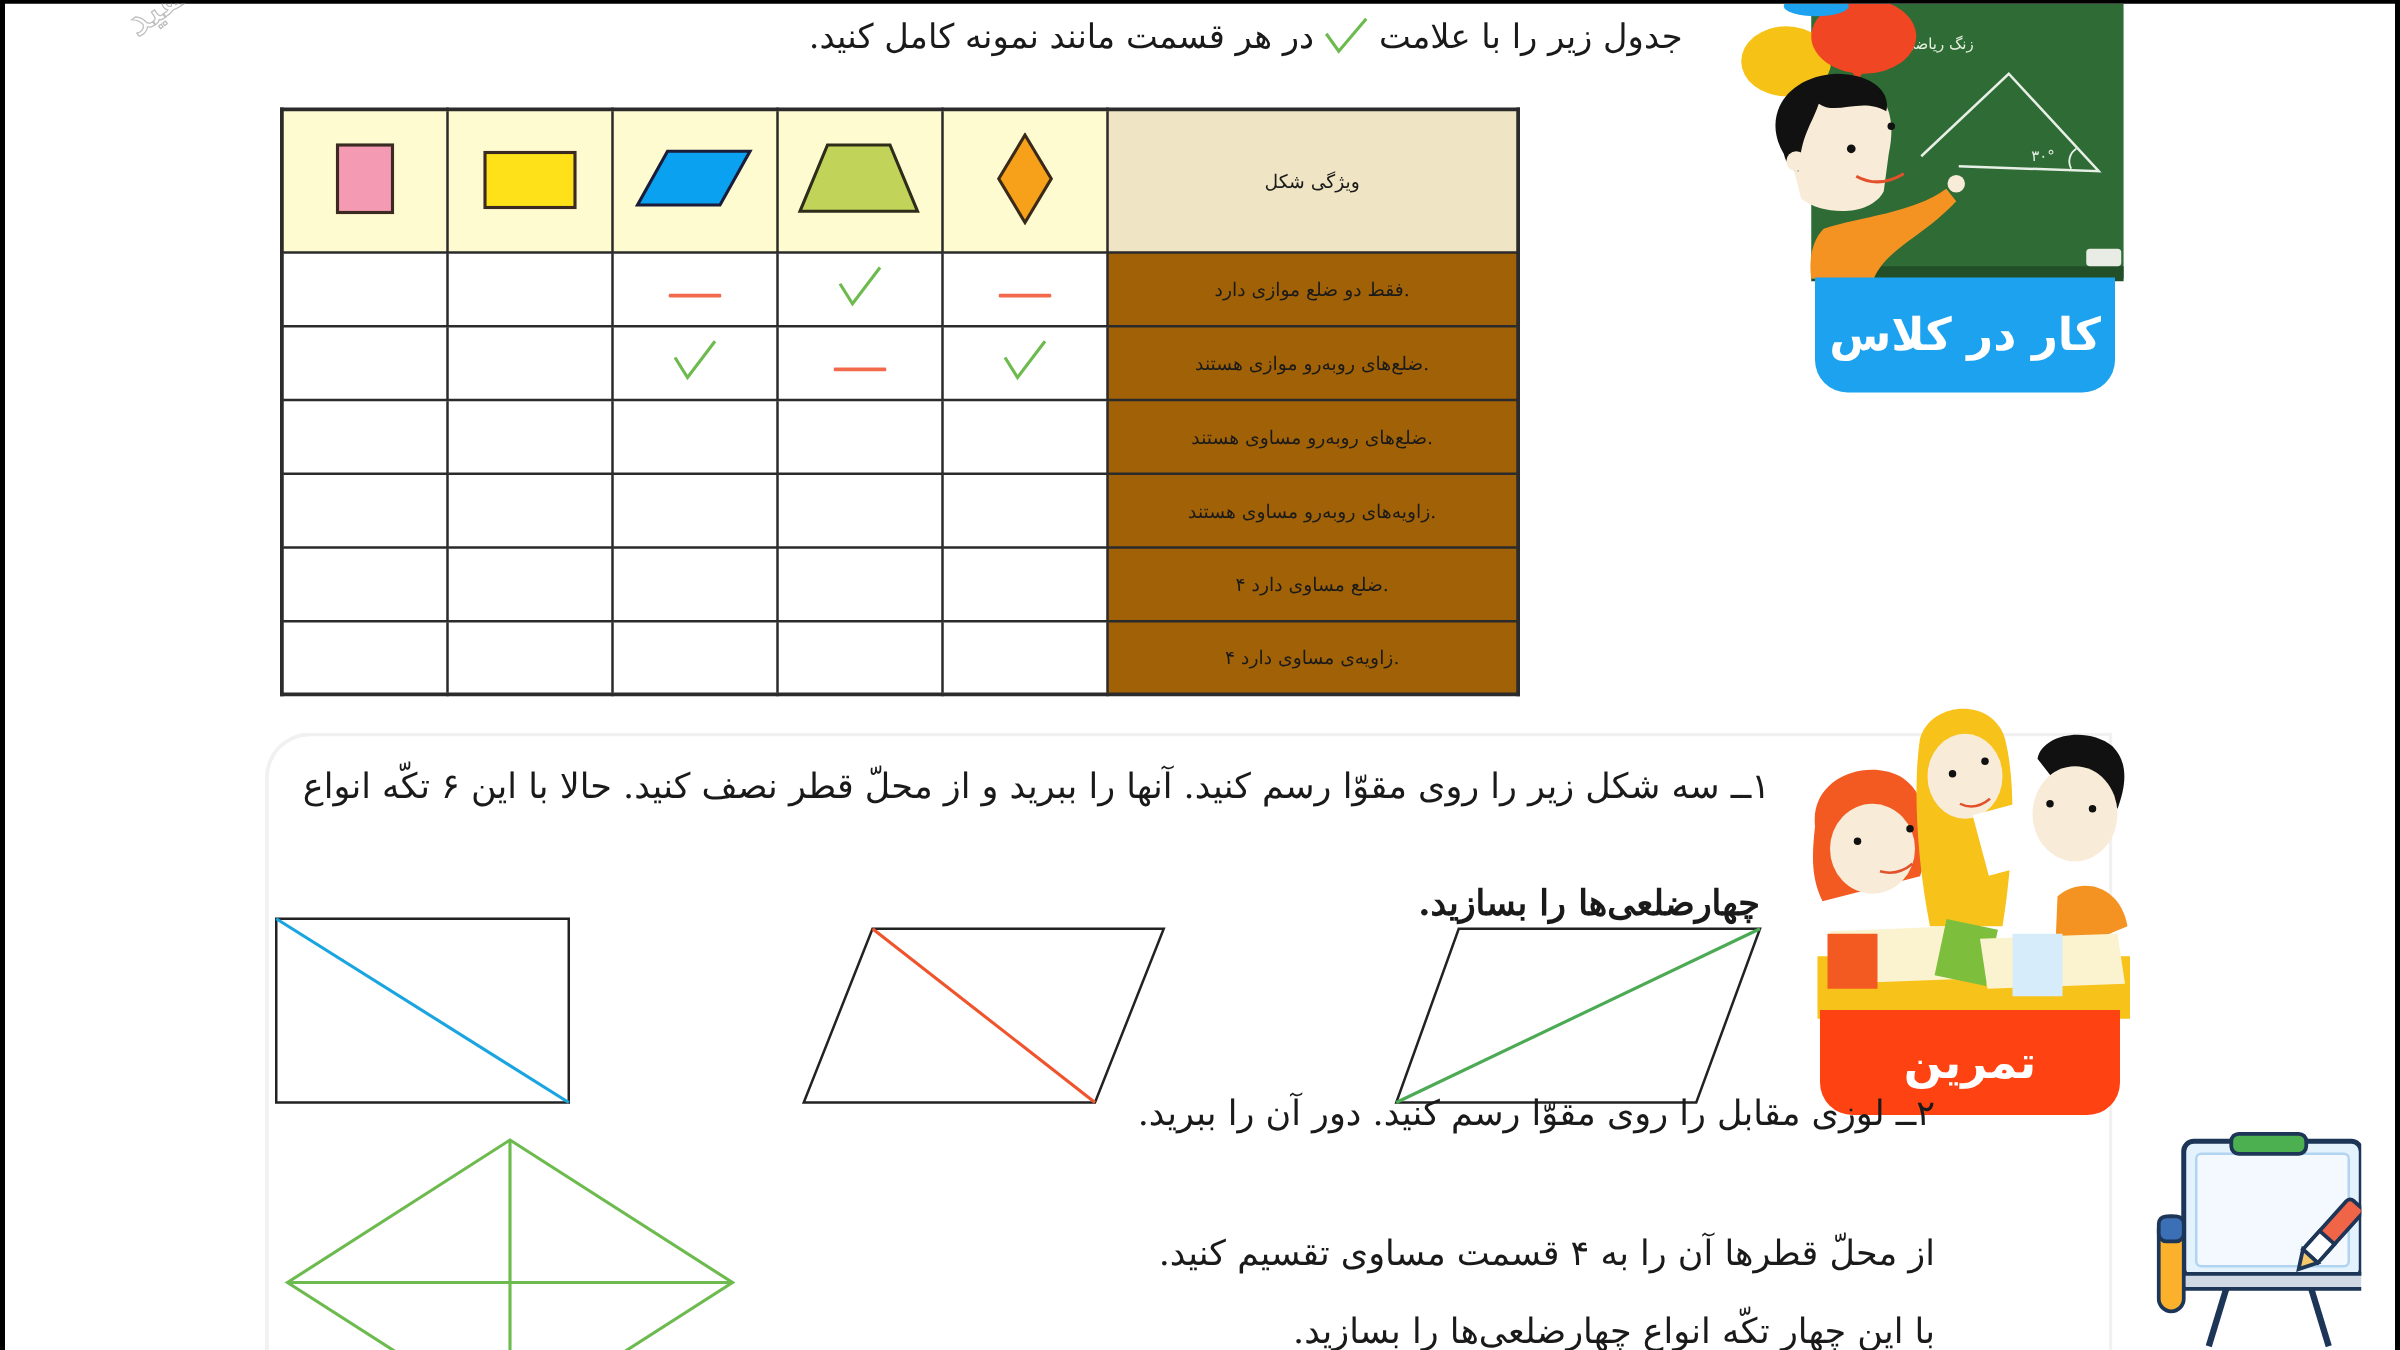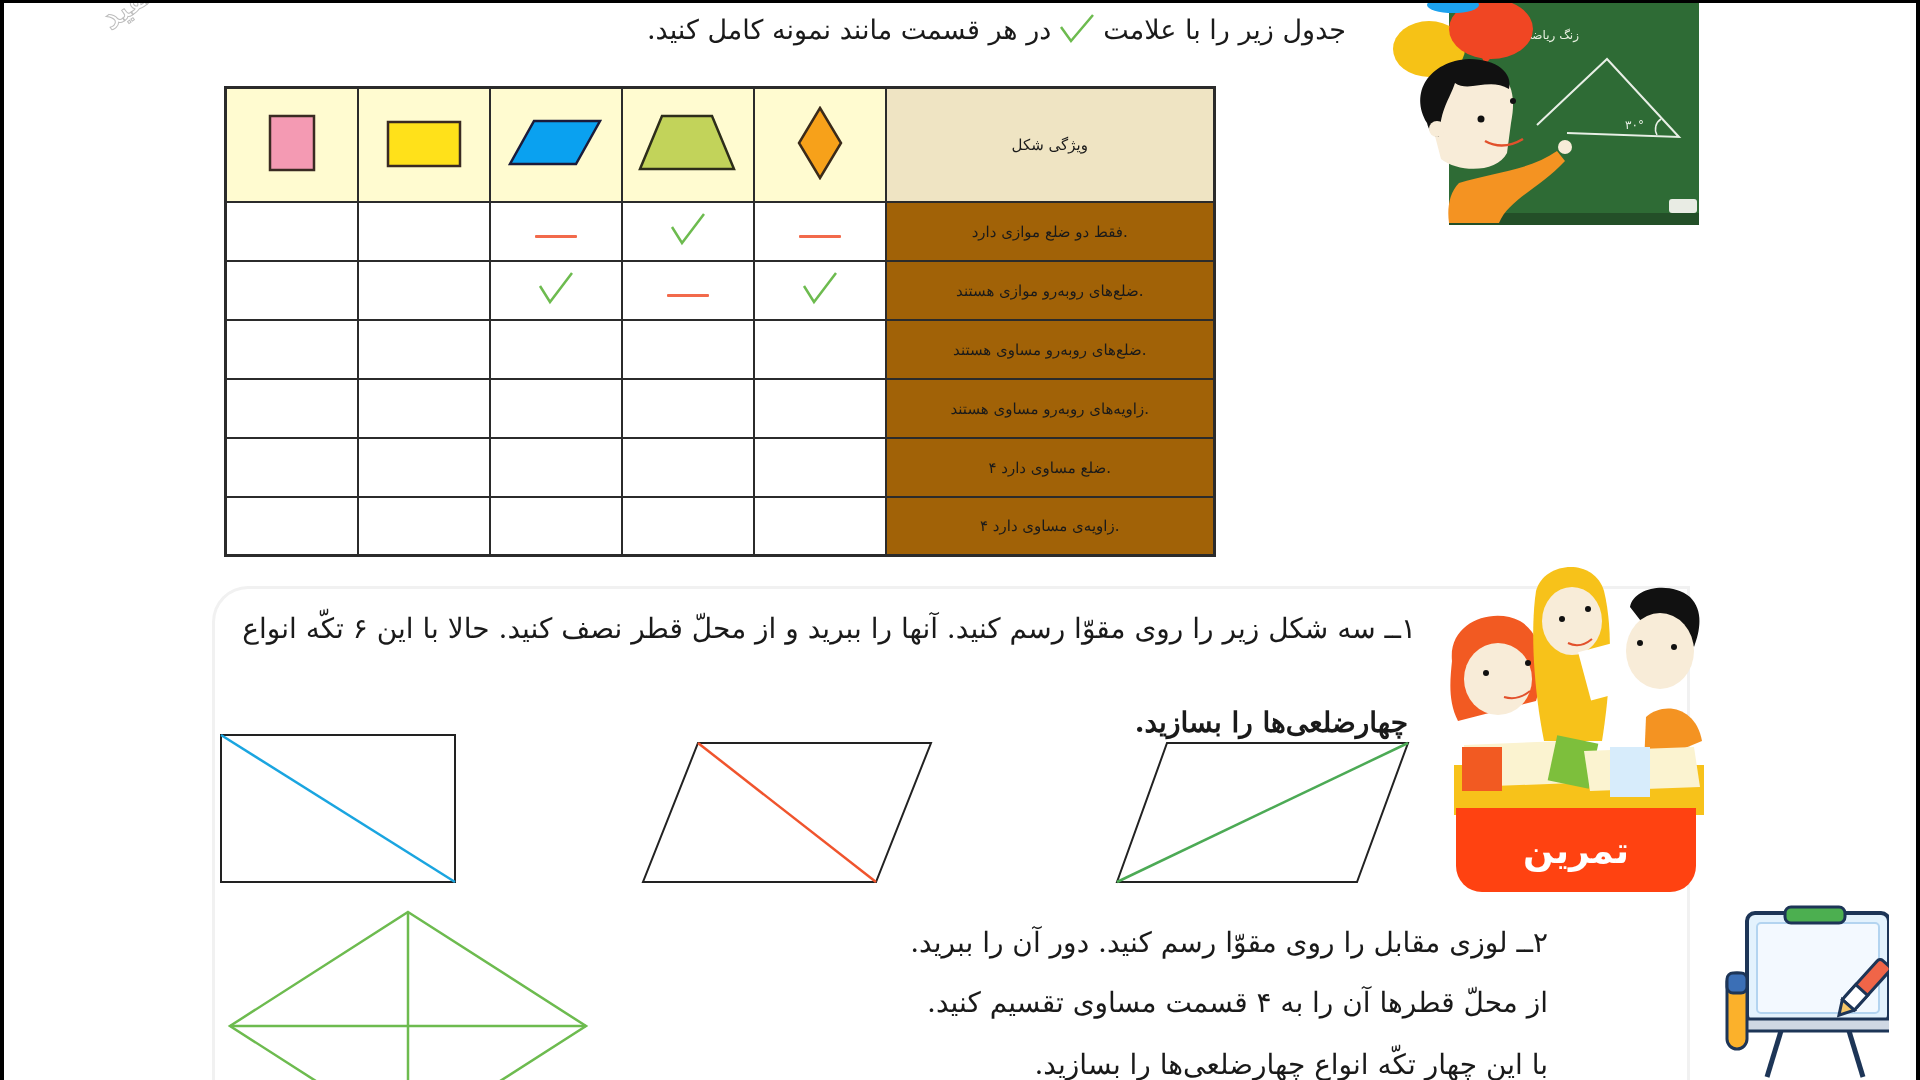--- a/index.html
+++ b/index.html
@@ -60,21 +60,21 @@
   #exercise-panel {
     left: 208px; top: 583px; width: 1478px; height: 520px;
     border: 3px solid #f1f1f1; border-radius: 36px 0 0 0; border-right-width: 3px;
     border-bottom: none;
   }
   .ex-text {
     direction: rtl; font-size: 28px; color: #1a1a1a; white-space: nowrap; line-height: 1;
   }
   #ex1-line1 { right: 500px; top: 612px; font-weight: normal; }
   #ex1-line2 { right: 508px; top: 706px; font-weight: bold; }
-  #ex2-line1 { right: 368px; top: 926px; margin-left: 37px; }
+  #ex2-line1 { right: 368px; top: 874px; margin-left: 37px; }
   #ex2-line2 { right: 368px; top: 986px; }
   #ex2-line3 { right: 368px; top: 1048px; }
 
   #tamrin-art { left: 1430px; top: 548px; width: 275px; height: 300px; }
   #tamrin-label {
     left: 1452px; top: 805px; width: 240px; height: 84px; background: #ff4211;
     border-radius: 0 0 26px 26px; color: #fff; font-size: 36px; font-weight: bold;
     display: flex; align-items: center; justify-content: center; direction: rtl;
     font-family: "DejaVu Sans", sans-serif;
   }
@@ -204,20 +204,21 @@
     <ellipse cx="64" cy="2" rx="26" ry="8" fill="#1ca2ef"></ellipse>
     <path d="M40,110 C30,70 70,56 96,62 C122,70 128,92 122,120 L118,150 C108,170 70,170 52,156 Z" fill="#f8ecd8"></path>
     <path d="M38,120 C20,90 40,58 80,56 C108,56 124,70 120,86 C100,74 80,90 66,80 C60,98 52,104 50,134 C44,134 40,128 38,120 Z" fill="#111"></path>
     <circle cx="92" cy="116" r="3.5" fill="#111"></circle>
     <circle cx="124" cy="98" r="3" fill="#111"></circle>
     <path d="M96,138 Q114,148 134,136" fill="none" stroke="#e2512c" stroke-width="2.5"></path>
     <circle cx="48" cy="126" r="8" fill="#f8ecd8"></circle>
     <path d="M70,180 C100,170 140,168 168,148 L176,158 C150,186 120,196 110,220 L60,220 C58,206 60,190 70,180 Z" fill="#f49322"></path>
     <circle cx="176" cy="144" r="7" fill="#f8ecd8"></circle>
   </svg>
+  <div id="classwork-label" class="abs">کار در کلاس</div>
 
   <div id="exercise-panel" class="abs"></div>
 
   <div id="ex1-line1" class="abs ex-text">۱ــ سه شکل زیر را روی مقوّا رسم کنید. آنها را ببرید و از محلّ قطر نصف کنید. حالا با این ۶ تکّه انواع</div>
   <div id="ex1-line2" class="abs ex-text">چهارضلعی‌ها را بسازید.</div>
 
   <svg id="shapes-svg" class="abs" viewBox="0 0 1912 1077">
     <g>
       <rect x="217" y="732" width="234" height="147" fill="none" stroke="#222" stroke-width="2"></rect>
       <line x1="217" y1="732" x2="451" y2="879" stroke="#1aa5e0" stroke-width="2.5"></line>

